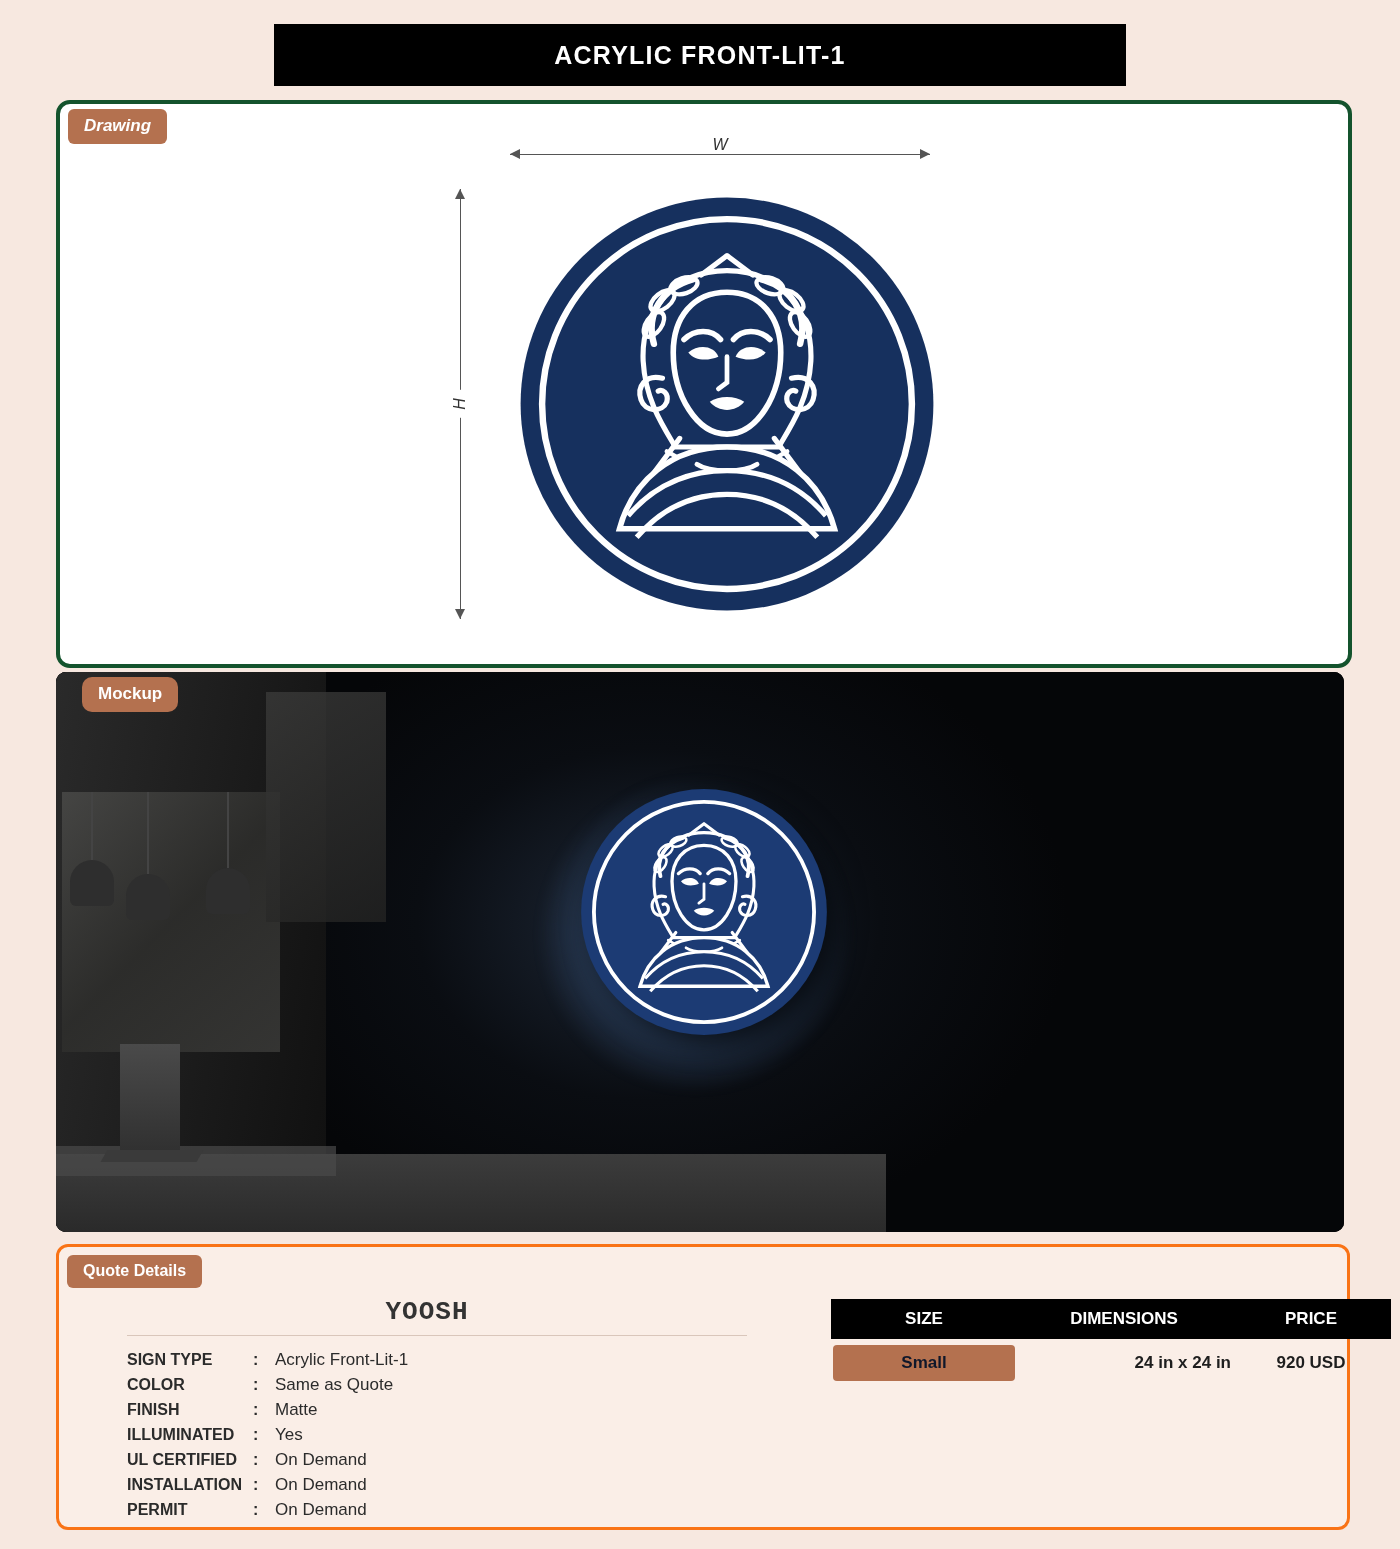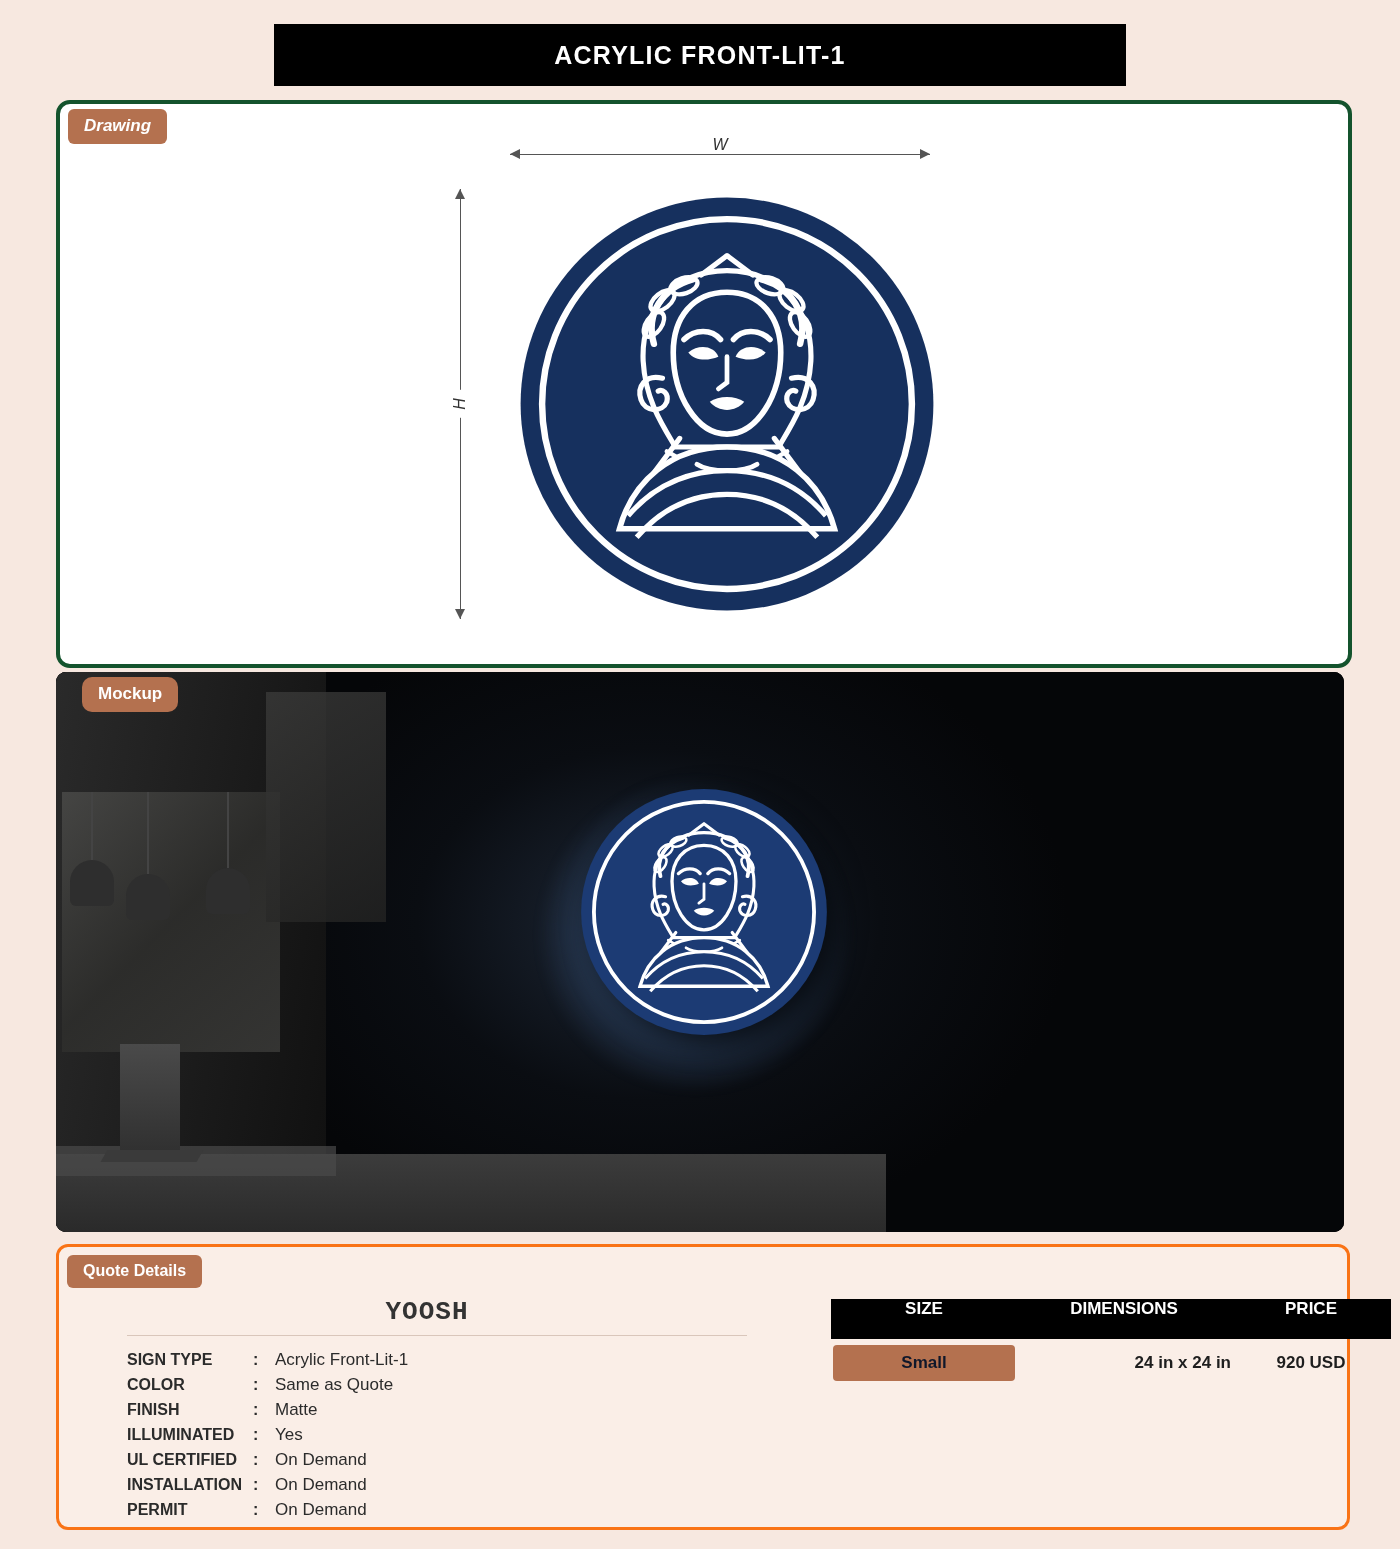--- a/index.html
+++ b/index.html
@@ -337,21 +337,21 @@
     position: absolute;
     left: 772px;
     top: 52px;
     width: 560px;
   }
   .pt-head {
     display: flex;
     background: #000000;
     color: #ffffff;
     height: 40px;
-    align-items: flex-start;
+    align-items: center;
   }
   .pt-head div {
     font-size: 17px;
     font-weight: bold;
     text-align: center;
   }
   .pt-row {
     display: flex;
     align-items: center;
     height: 48px;

